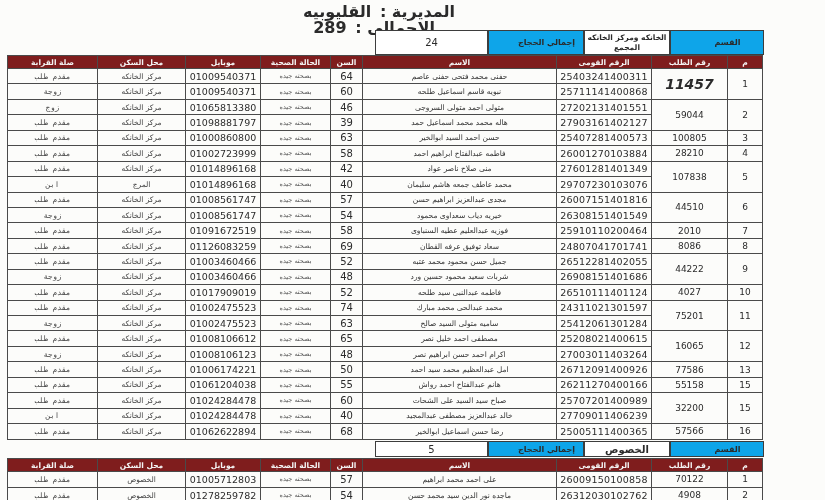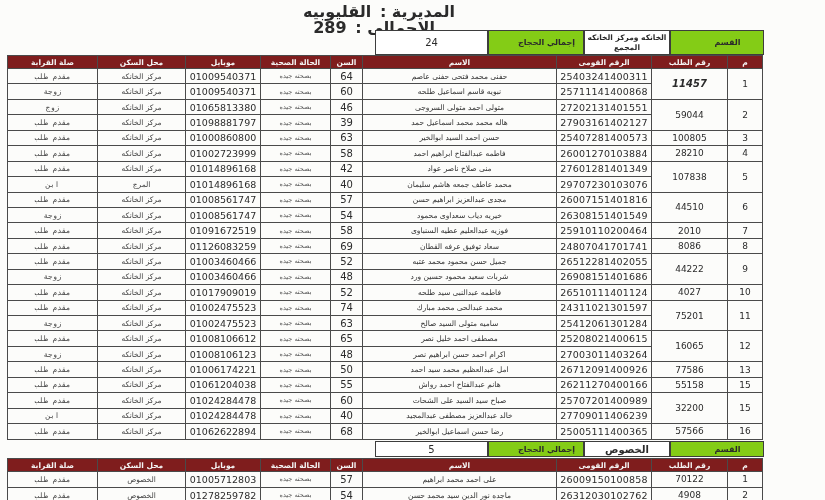--- a/index.html
+++ b/index.html
@@ -10,21 +10,21 @@
   }
   .hdr-line{position:absolute;direction:rtl;font-weight:bold;font-size:16px;white-space:nowrap;}
   .hdr-line .v{padding-right:3px;}
   
   .bar{position:absolute;left:375px;width:416px;display:flex;direction:ltr;}
   .bar-cell{
     box-sizing:border-box;border:1px solid #3d3d3d;
     display:flex;align-items:center;justify-content:center;
     text-align:center;direction:rtl;background:#ffffff;overflow:hidden;
   }
-  .bar-cell.shaded{background:#84cc16;font-weight:bold;font-size:8px;padding-left:21px;}
+  .bar-cell.shaded{background:#0ea5e9;font-weight:bold;font-size:8px;padding-left:21px;}
   .bar-cell.count{font-size:10px;}
   .bar-cell.qv{font-size:7.5px;line-height:1.25;font-weight:bold;}
   .bar-cell.qv2{font-size:10px;font-weight:bold;letter-spacing:2px;}
   .w-count{width:113px;}
   .w-hujjaj{width:96px;}
   .w-qval{width:86px;}
   .w-qism{width:94px;}
   
   table.grid{
     position:absolute;left:7px;border-collapse:collapse;table-layout:fixed;
@@ -34,21 +34,21 @@
     box-sizing:border-box;border:1px solid #4a4a4a;padding:0;
     text-align:center;vertical-align:middle;overflow:hidden;white-space:nowrap;
   }
   table.grid thead th{
     background:#7f1d1d;color:#f4f4f4;font-weight:bold;font-size:7.5px;height:13px;
   }
   table.t1 tbody td{height:15.45px;}
   table.t2 tbody td{height:15.8px;}
   .c-serial{font-size:9px;}
   .c-req{font-size:9px;}
-  .c-req.italic{font-style:italic;font-weight:bold;font-size:10px;}
+  .c-req.italic{font-style:italic;font-weight:bold;font-size:14px;}
   .c-id{font-size:9.5px;letter-spacing:.2px;direction:ltr;}
   .c-name{font-size:7.5px;color:#333;}
   .c-age{font-size:10px;}
   .c-health{font-size:6.5px;color:#555;margin-left:20px;}
   .c-mobile{font-size:9.5px;direction:ltr;}
   .c-res{font-size:7.5px;color:#444;}
   .c-rel{font-size:7.5px;color:#444;font-family:Liberation Mono, monospace;}
 </style>
 </head>
 <body>

